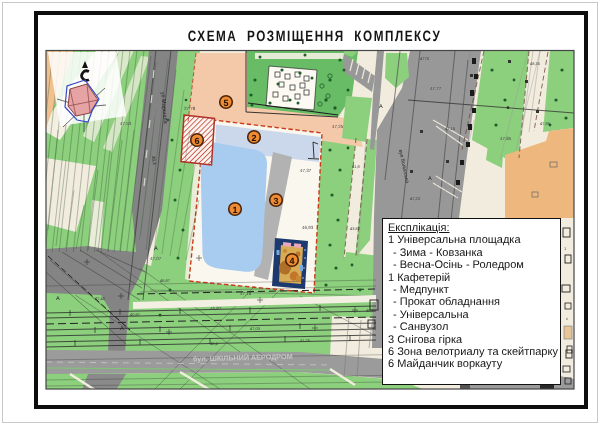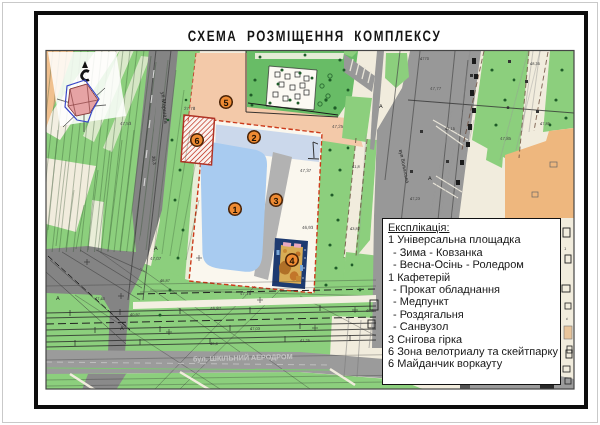--- a/index.html
+++ b/index.html
@@ -529,20 +529,20 @@
 
 <rect x="46" y="50.5" width="528" height="338.5" fill="none" stroke="#454545" stroke-width="1.2"></rect>
 </svg>
 
 <div class="legend">
   <div class="hd">Експлікація:</div>
   <div>1 Універсальна площадка</div>
   <div class="ind">- Зима - Ковзанка</div>
   <div class="ind">- Весна-Осінь - Роледром</div>
   <div>1 Кафетерій</div>
+  <div class="ind">- Медпункт</div>
   <div class="ind">- Прокат обладнання</div>
-  <div class="ind">- Медпункт</div>
-  <div class="ind">- Роздягальня</div>
+  <div class="ind">- Універсальна</div>
   <div class="ind">- Санвузол</div>
   <div>3 Снігова гірка</div>
   <div>6 Зона велотриалу та скейтпарку</div>
   <div>6 Майданчик воркауту</div>
 </div>
 
 </body></html>

